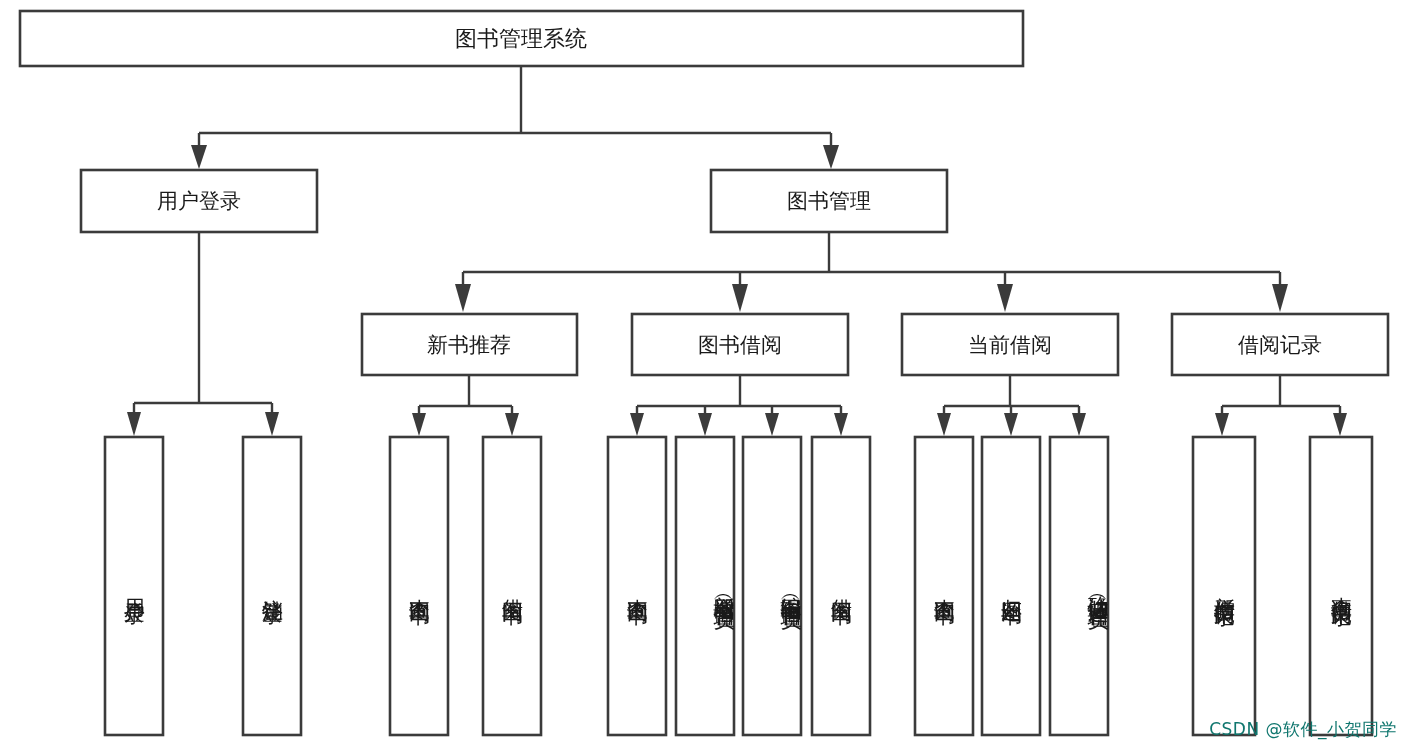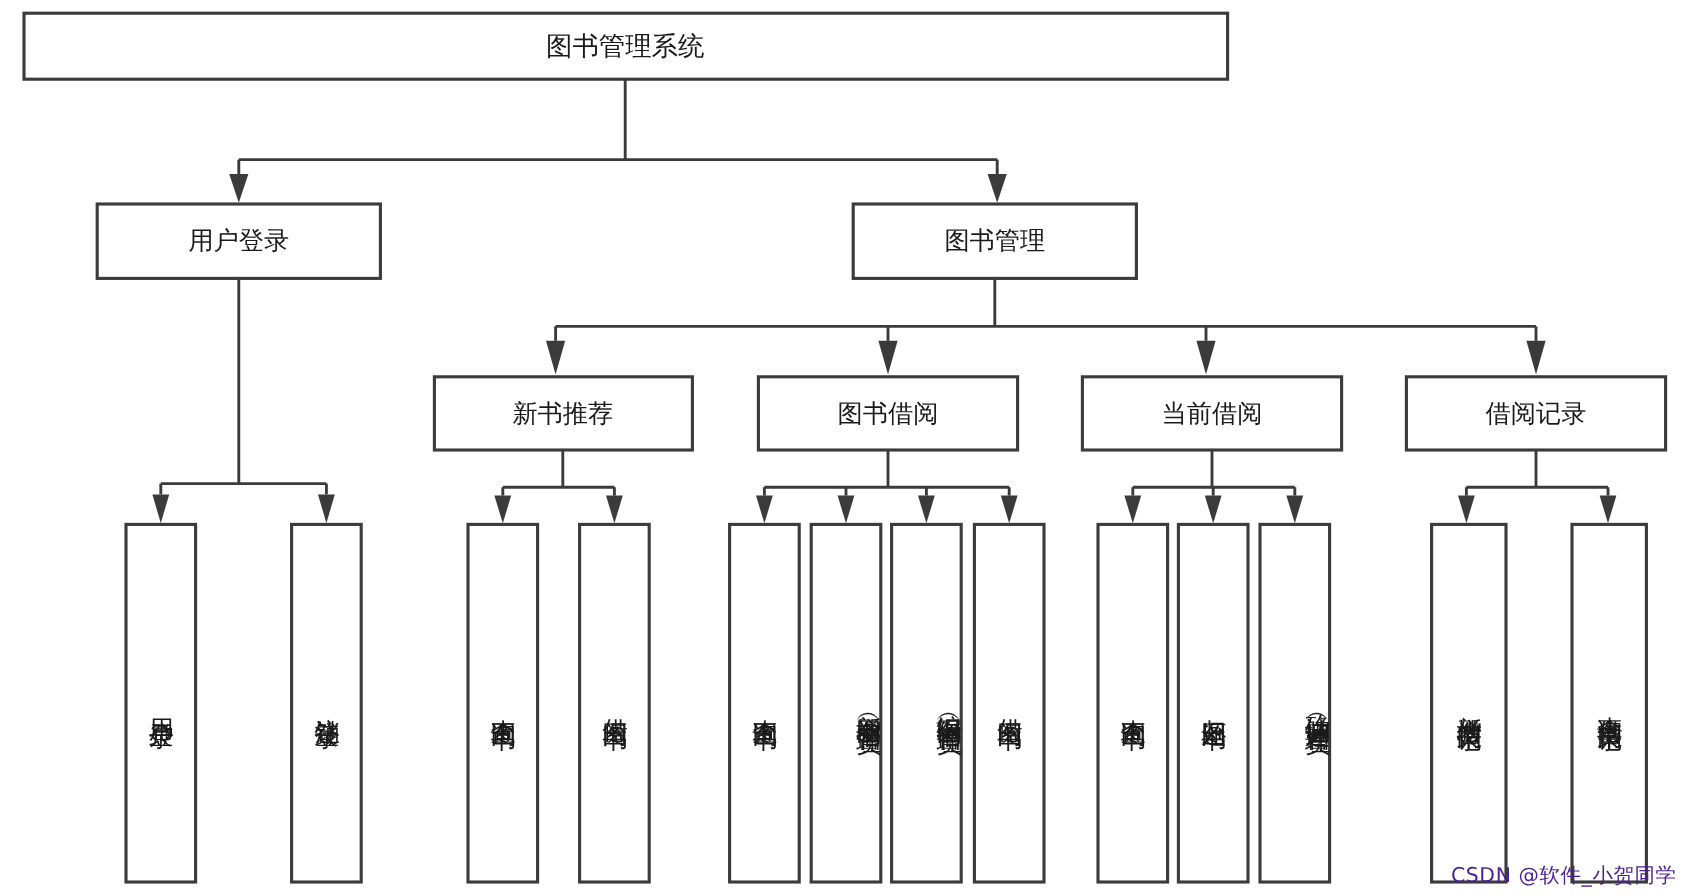--- a/index.html
+++ b/index.html
@@ -66,21 +66,21 @@
     justify-content: center;
     white-space: nowrap;
     pointer-events: none;
   }
   .watermark {
     position: absolute;
     right: 8px;
     bottom: 6px;
     font-family: "DejaVu Sans", "Liberation Sans", sans-serif;
     font-size: 17px;
-    color: #4c1d95;
+    color: #0f766e;
     letter-spacing: 0.5px;
     user-select: none;
   }
 </style>
 </head>
 <body>
 
 <div id="diagram-root">
 
   <svg class="flow" viewBox="0 0 1405 747">

